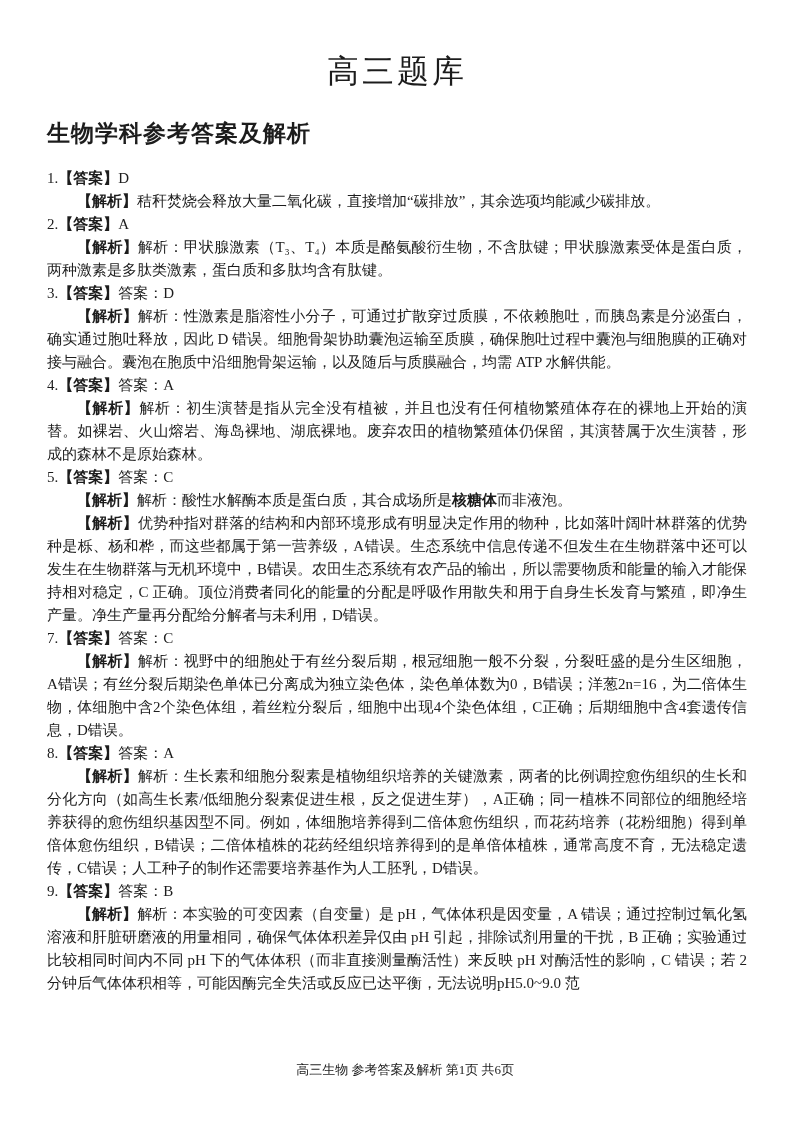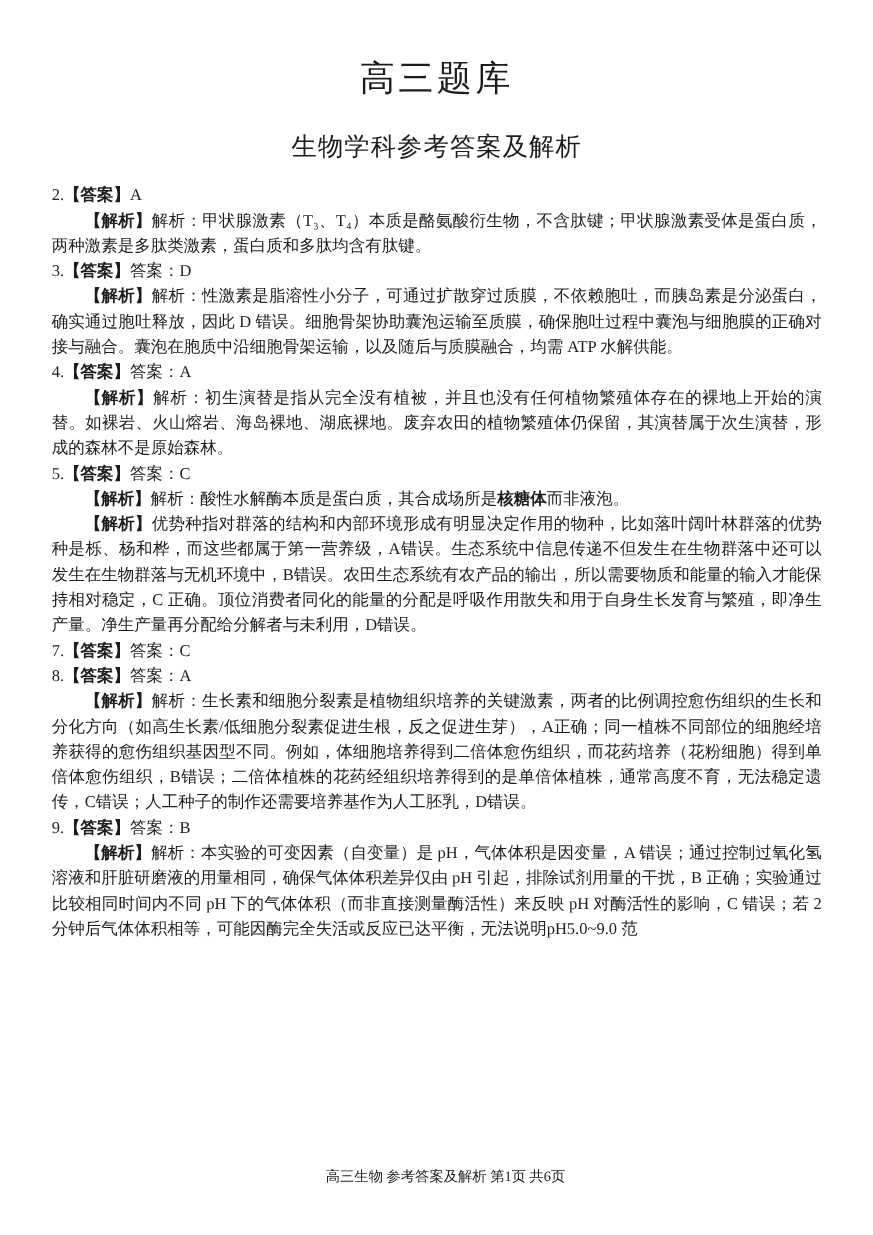--- a/index.html
+++ b/index.html
@@ -21,23 +21,22 @@
     padding: 50px 47px 0 47px;
   }
   .doc-title {
     text-align: center;
     font-size: 32px;
     font-weight: normal;
     letter-spacing: 3px;
     margin: 0 0 24px 0;
   }
   .doc-subtitle {
-    text-align: center;
     font-size: 23px;
-    font-weight: normal;
+    font-weight: bold;
     letter-spacing: 1px;
     margin: 0 0 18px 0;
   }
   .qa-list p {
     margin: 0;
     font-size: 15px;
     line-height: 23px;
     text-align: justify;
   }
   .answer-line {
@@ -63,20 +62,24 @@
 <body>
 
 <div class="page">
   <div class="content">
 
     <h1 class="doc-title">高三题库</h1>
     <h2 class="doc-subtitle">生物学科参考答案及解析</h2>
 
     <div class="qa-list">
 
+      <div class="qa-item">
+        <p class="answer-line"><span>1.</span><span class="bold">【答案】</span><span>D</span></p>
+        <p class="analysis"><span class="bold">【解析】</span><span>秸秆焚烧会释放大量二氧化碳，直接增加“碳排放”，其余选项均能减少碳排放。</span><span class="bold"></span><span></span></p>
+      </div>
 
       <div class="qa-item">
         <p class="answer-line"><span>2.</span><span class="bold">【答案】</span><span>A</span></p>
         <p class="analysis"><span class="bold">【解析】</span><span>解析：甲状腺激素（T₃、T₄）本质是酪氨酸衍生物，不含肽键；甲状腺激素受体是蛋白质，两种激素是多肽类激素，蛋白质和多肽均含有肽键。</span><span class="bold"></span><span></span></p>
       </div>
 
       <div class="qa-item">
         <p class="answer-line"><span>3.</span><span class="bold">【答案】</span><span>答案：D</span></p>
         <p class="analysis"><span class="bold">【解析】</span><span>解析：性激素是脂溶性小分子，可通过扩散穿过质膜，不依赖胞吐，而胰岛素是分泌蛋白，确实通过胞吐释放，因此 D 错误。细胞骨架协助囊泡运输至质膜，确保胞吐过程中囊泡与细胞膜的正确对接与融合。囊泡在胞质中沿细胞骨架运输，以及随后与质膜融合，均需 ATP 水解供能。</span><span class="bold"></span><span></span></p>
       </div>
@@ -90,20 +93,21 @@
         <p class="answer-line"><span>5.</span><span class="bold">【答案】</span><span>答案：C</span></p>
         <p class="analysis"><span class="bold">【解析】</span><span>解析：酸性水解酶本质是蛋白质，其合成场所是</span><span class="bold">核糖体</span><span>而非液泡。</span></p>
       </div>
 
       <div class="qa-item">
         <p class="analysis"><span class="bold">【解析】</span><span>优势种指对群落的结构和内部环境形成有明显决定作用的物种，比如落叶阔叶林群落的优势种是栎、杨和桦，而这些都属于第一营养级，A错误。生态系统中信息传递不但发生在生物群落中还可以发生在生物群落与无机环境中，B错误。农田生态系统有农产品的输出，所以需要物质和能量的输入才能保持相对稳定，C 正确。顶位消费者同化的能量的分配是呼吸作用散失和用于自身生长发育与繁殖，即净生产量。净生产量再分配给分解者与未利用，D错误。</span><span class="bold"></span><span></span></p>
       </div>
 
       <div class="qa-item">
         <p class="answer-line"><span>7.</span><span class="bold">【答案】</span><span>答案：C</span></p>
+        <p class="analysis"><span class="bold">【解析】</span><span>解析：视野中的细胞处于有丝分裂后期，根冠细胞一般不分裂，分裂旺盛的是分生区细胞，A错误；有丝分裂后期染色单体已分离成为独立染色体，染色单体数为0，B错误；洋葱2n=16，为二倍体生物，体细胞中含2个染色体组，着丝粒分裂后，细胞中出现4个染色体组，C正确；后期细胞中含4套遗传信息，D错误。</span><span class="bold"></span><span></span></p>
       </div>
 
       <div class="qa-item">
         <p class="answer-line"><span>8.</span><span class="bold">【答案】</span><span>答案：A</span></p>
         <p class="analysis"><span class="bold">【解析】</span><span>解析：生长素和细胞分裂素是植物组织培养的关键激素，两者的比例调控愈伤组织的生长和分化方向（如高生长素/低细胞分裂素促进生根，反之促进生芽），A正确；同一植株不同部位的细胞经培养获得的愈伤组织基因型不同。例如，体细胞培养得到二倍体愈伤组织，而花药培养（花粉细胞）得到单倍体愈伤组织，B错误；二倍体植株的花药经组织培养得到的是单倍体植株，通常高度不育，无法稳定遗传，C错误；人工种子的制作还需要培养基作为人工胚乳，D错误。</span><span class="bold"></span><span></span></p>
       </div>
 
       <div class="qa-item">
         <p class="answer-line"><span>9.</span><span class="bold">【答案】</span><span>答案：B</span></p>
         <p class="analysis"><span class="bold">【解析】</span><span>解析：本实验的可变因素（自变量）是 pH，气体体积是因变量，A 错误；通过控制过氧化氢溶液和肝脏研磨液的用量相同，确保气体体积差异仅由 pH 引起，排除试剂用量的干扰，B 正确；实验通过比较相同时间内不同 pH 下的气体体积（而非直接测量酶活性）来反映 pH 对酶活性的影响，C 错误；若 2 分钟后气体体积相等，可能因酶完全失活或反应已达平衡，无法说明pH5.0~9.0 范</span><span class="bold"></span><span></span></p>

